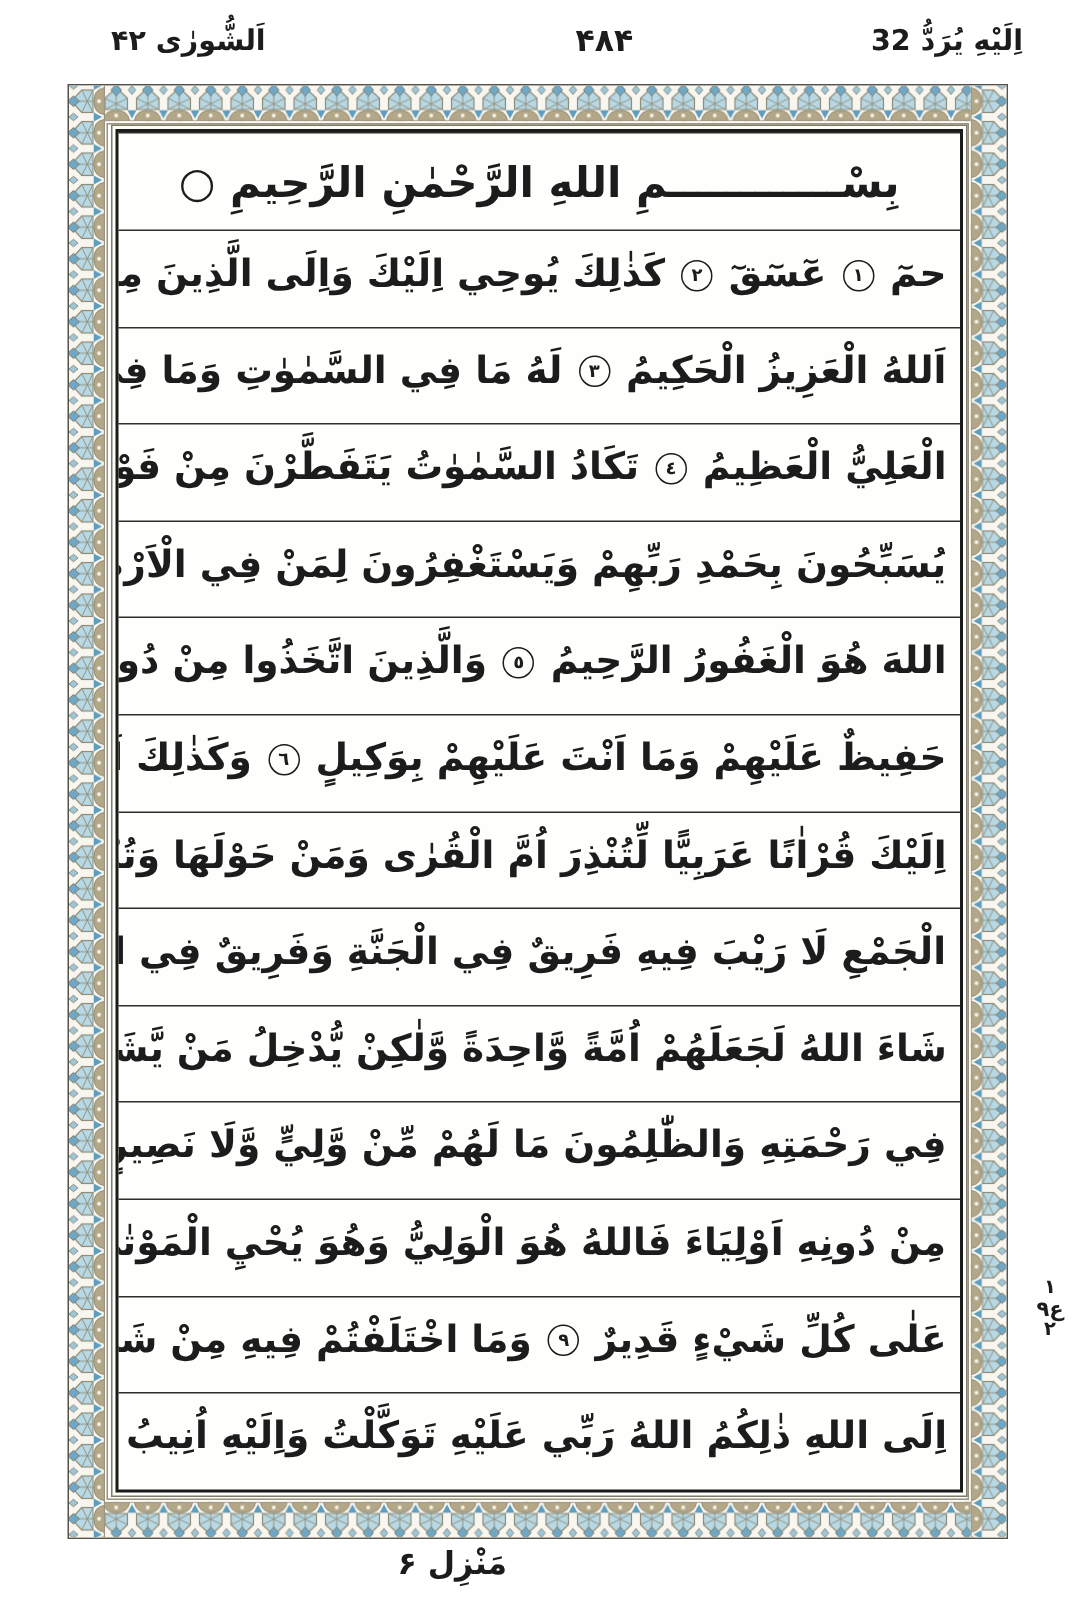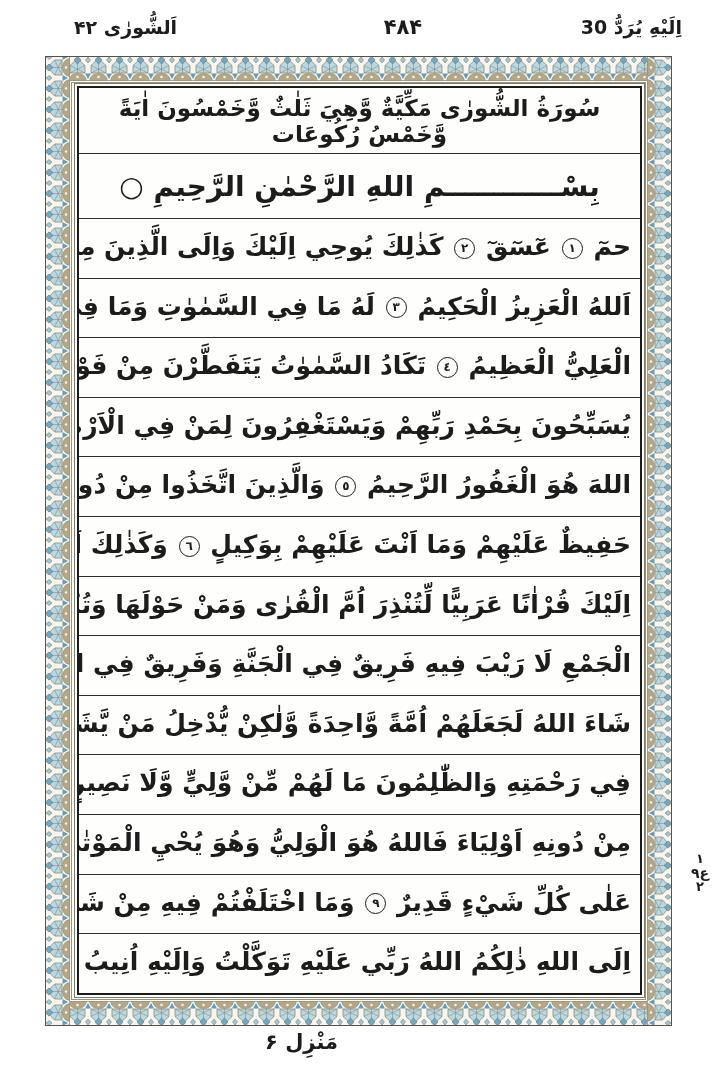--- a/index.html
+++ b/index.html
@@ -82,21 +82,21 @@
     position:absolute; left:238px; top:1030px; width:100px;
     text-align:right; font-size:21px; font-weight:bold; direction:rtl;
   }
 </style>
 </head>
 <body>
 
 <div class="page">
 
   <div class="page-header">
-    <div class="hdr-right">اِلَيْهِ يُرَدُّ 30</div>
+    <div class="hdr-right">اِلَيْهِ يُرَدُّ 32</div>
     <div class="hdr-center">۴۸۴</div>
     <div class="hdr-left">اَلشُّورٰى ۴۲</div>
   </div>
 
   <svg width="0" height="0" style="position:absolute" aria-hidden="true">
     <defs>
       <g id="ornMotif">
         <rect x="-3" y="0" width="27" height="24" fill="#f8f6ef"></rect>
         <path d="M10.5,1.5 L18,8.5 L18,16 L3,16 L3,8.5 Z" fill="#b7d8e5" stroke="#8e8a74" stroke-width="0.8"></path>
         <path d="M3,8.5 L18,16 M18,8.5 L3,16 M10.5,1.5 L10.5,16" stroke="#8e8a74" stroke-width="0.6" fill="none"></path>
@@ -134,21 +134,20 @@
     <svg class="band band-left" width="24" height="968">
         <rect width="24" height="968" fill="url(#ornL)"></rect>
       </svg>
     <svg class="band band-right" width="24" height="968">
         <rect width="24" height="968" fill="url(#ornR)"></rect>
       </svg>
     <div class="band-inner-line"></div>
 
     <div class="text-frame">
       <div class="rows">
-        <div class="row-title">سُورَةُ الشُّورٰى مَكِّيَّةٌ وَّهِيَ ثَلٰثٌ وَّخَمْسُونَ اٰيَةً وَّخَمْسُ رُكُوعَات</div>
         <div class="row-bismillah">بِسْــــــــــــمِ اللهِ الرَّحْمٰنِ الرَّحِيمِ ○</div>
         <div style="display:contents" id="quran-lines"><div class="qline"><span>حمٓ</span> <span class="ayah-marker">١</span> <span>عٓسٓقٓ</span> <span class="ayah-marker">٢</span> <span>كَذٰلِكَ يُوحِي اِلَيْكَ وَاِلَى الَّذِينَ مِنْ قَبْلِكَ</span></div><div class="qline"><span>اَللهُ الْعَزِيزُ الْحَكِيمُ</span> <span class="ayah-marker">٣</span> <span>لَهُ مَا فِي السَّمٰوٰتِ وَمَا فِي الْاَرْضِ وَهُوَ</span></div><div class="qline"><span>الْعَلِيُّ الْعَظِيمُ</span> <span class="ayah-marker">٤</span> <span>تَكَادُ السَّمٰوٰتُ يَتَفَطَّرْنَ مِنْ فَوْقِهِنَّ وَالْمَلٰئِكَةُ</span></div><div class="qline"><span>يُسَبِّحُونَ بِحَمْدِ رَبِّهِمْ وَيَسْتَغْفِرُونَ لِمَنْ فِي الْاَرْضِ اَلَا اِنَّ</span></div><div class="qline"><span>اللهَ هُوَ الْغَفُورُ الرَّحِيمُ</span> <span class="ayah-marker">٥</span> <span>وَالَّذِينَ اتَّخَذُوا مِنْ دُونِهِ اَوْلِيَاءَ اللهُ</span></div><div class="qline"><span>حَفِيظٌ عَلَيْهِمْ وَمَا اَنْتَ عَلَيْهِمْ بِوَكِيلٍ</span> <span class="ayah-marker">٦</span> <span>وَكَذٰلِكَ اَوْحَيْنَا</span></div><div class="qline"><span>اِلَيْكَ قُرْاٰنًا عَرَبِيًّا لِّتُنْذِرَ اُمَّ الْقُرٰى وَمَنْ حَوْلَهَا وَتُنْذِرَ يَوْمَ</span></div><div class="qline"><span>الْجَمْعِ لَا رَيْبَ فِيهِ فَرِيقٌ فِي الْجَنَّةِ وَفَرِيقٌ فِي السَّعِيرِ</span>  </div><div class="qline"><span>شَاءَ اللهُ لَجَعَلَهُمْ اُمَّةً وَّاحِدَةً وَّلٰكِنْ يُّدْخِلُ مَنْ يَّشَاءُ</span></div><div class="qline"><span>فِي رَحْمَتِهِ وَالظّٰلِمُونَ مَا لَهُمْ مِّنْ وَّلِيٍّ وَّلَا نَصِيرٍ</span>  </div><div class="qline"><span>مِنْ دُونِهِ اَوْلِيَاءَ فَاللهُ هُوَ الْوَلِيُّ وَهُوَ يُحْيِ الْمَوْتٰى وَهُوَ</span></div><div class="qline"><span>عَلٰى كُلِّ شَيْءٍ قَدِيرٌ</span> <span class="ayah-marker">٩</span> <span>وَمَا اخْتَلَفْتُمْ فِيهِ مِنْ شَيْءٍ فَحُكْمُهُ</span></div><div class="qline"><span>اِلَى اللهِ ذٰلِكُمُ اللهُ رَبِّي عَلَيْهِ تَوَكَّلْتُ وَاِلَيْهِ اُنِيبُ</span> </div></div>
       </div>
     </div>
   </div>
 
   <div class="ruku-marker">
     <span class="rk-top">۱</span>
     <span class="rk-middle">ع۹</span>
     <span class="rk-bottom">۲</span>

